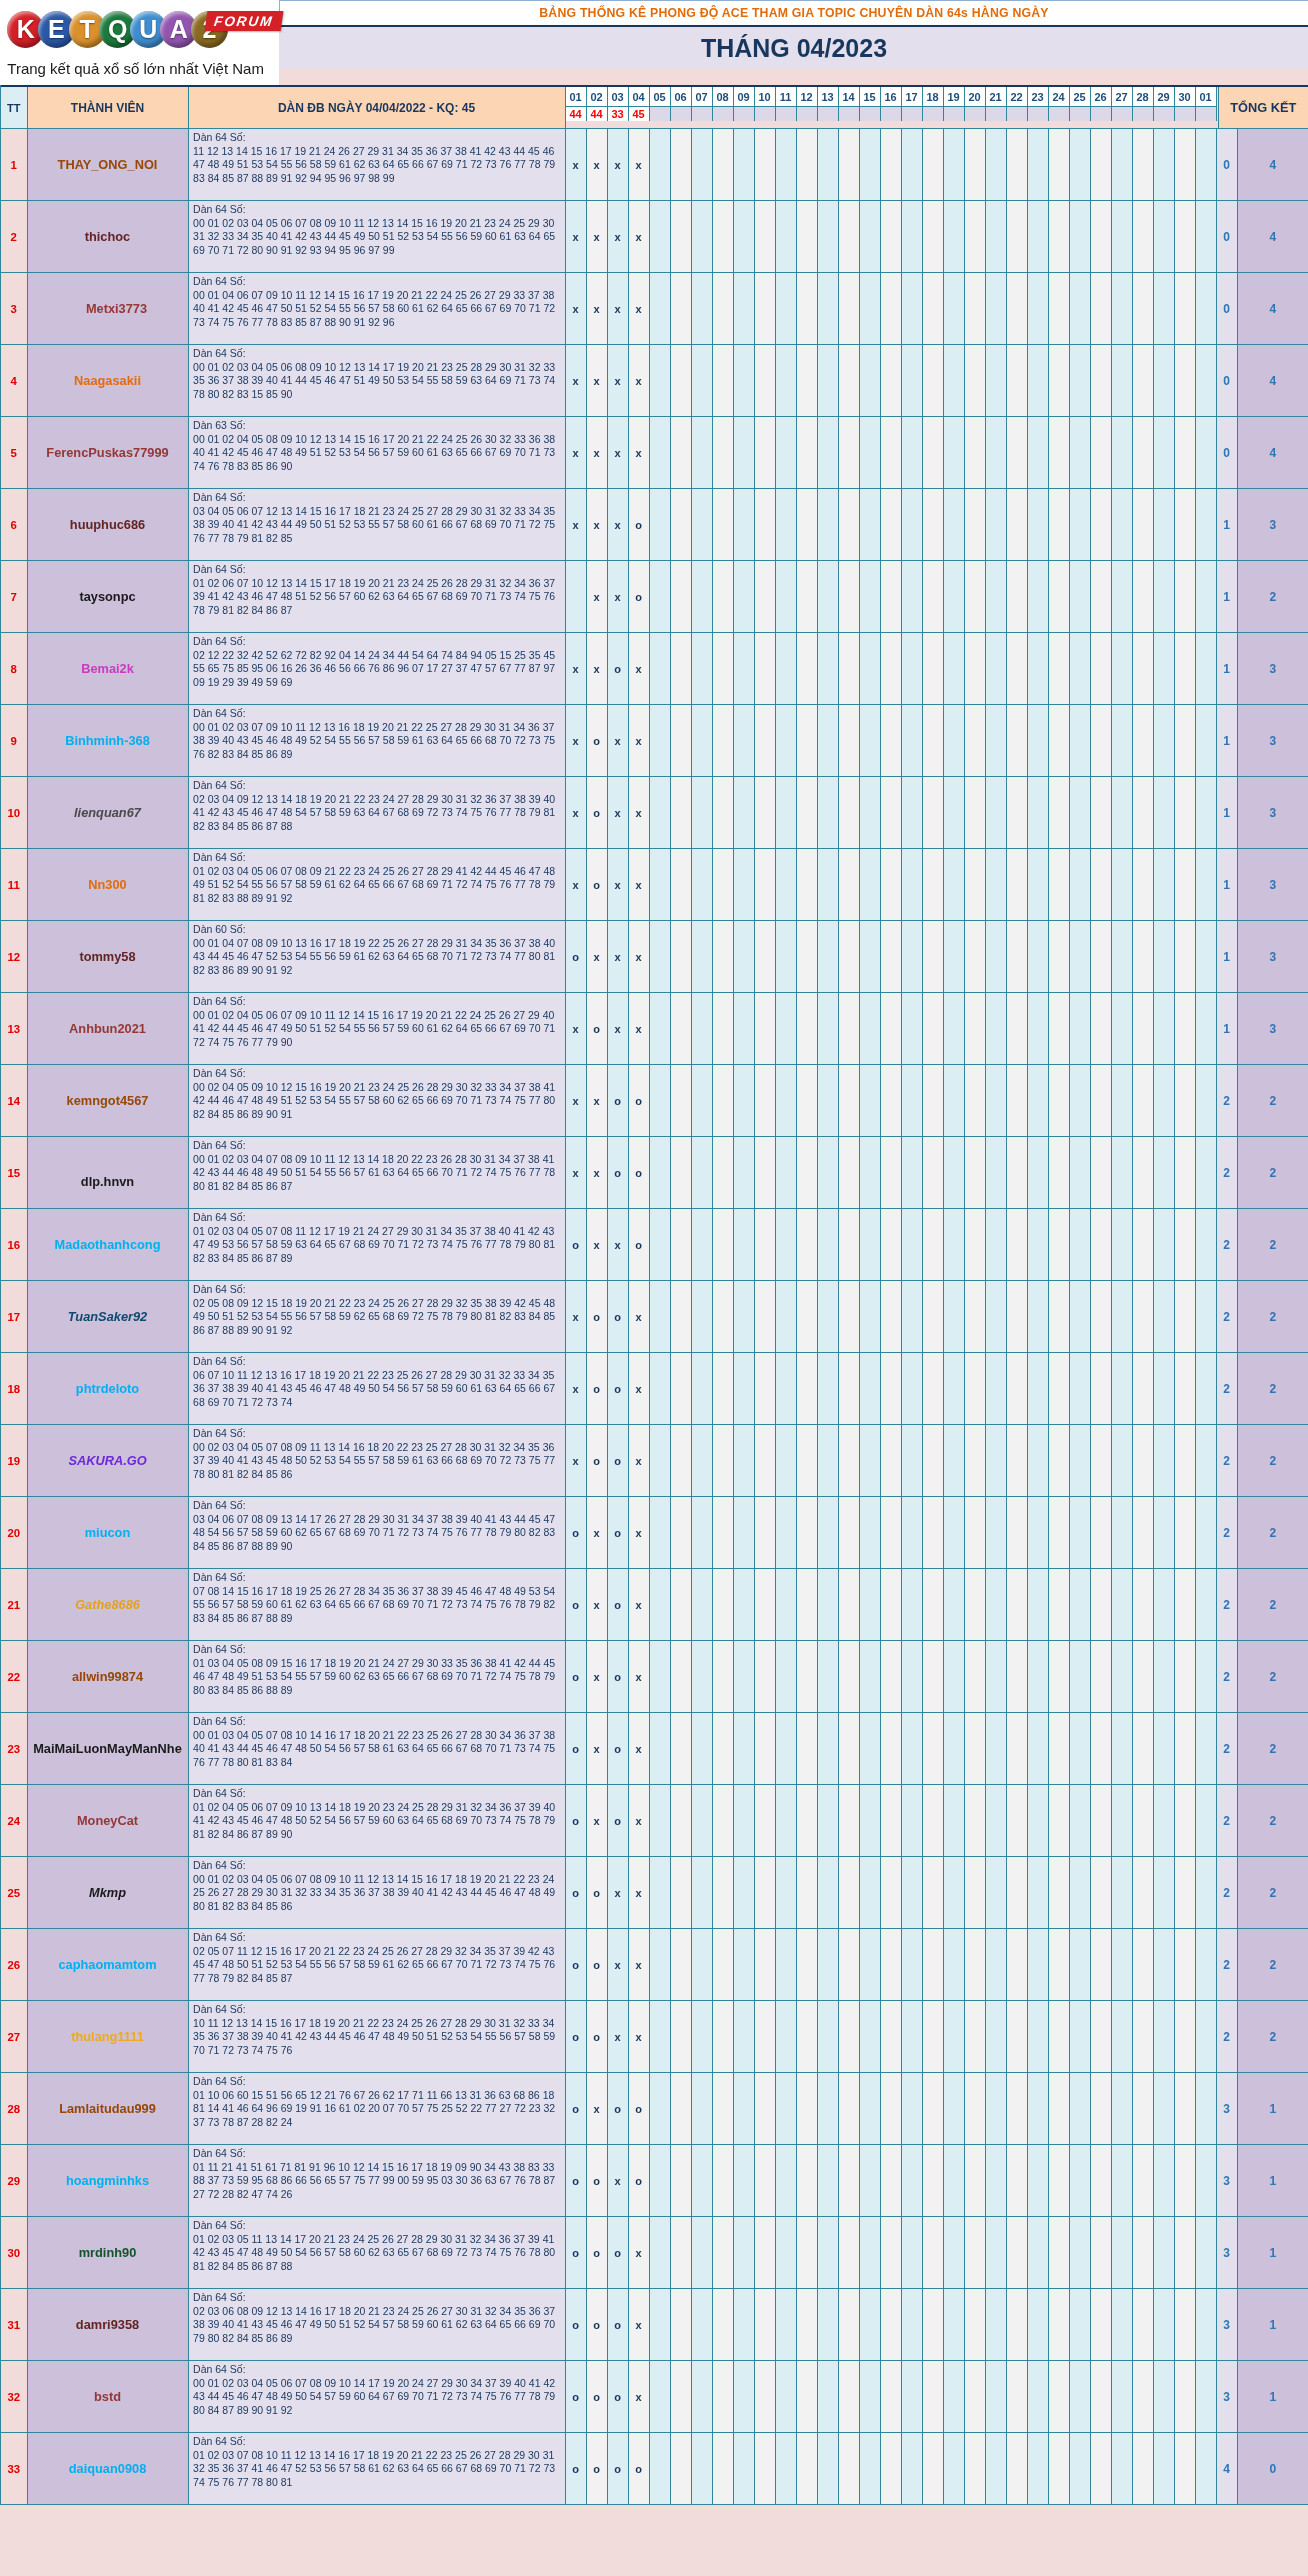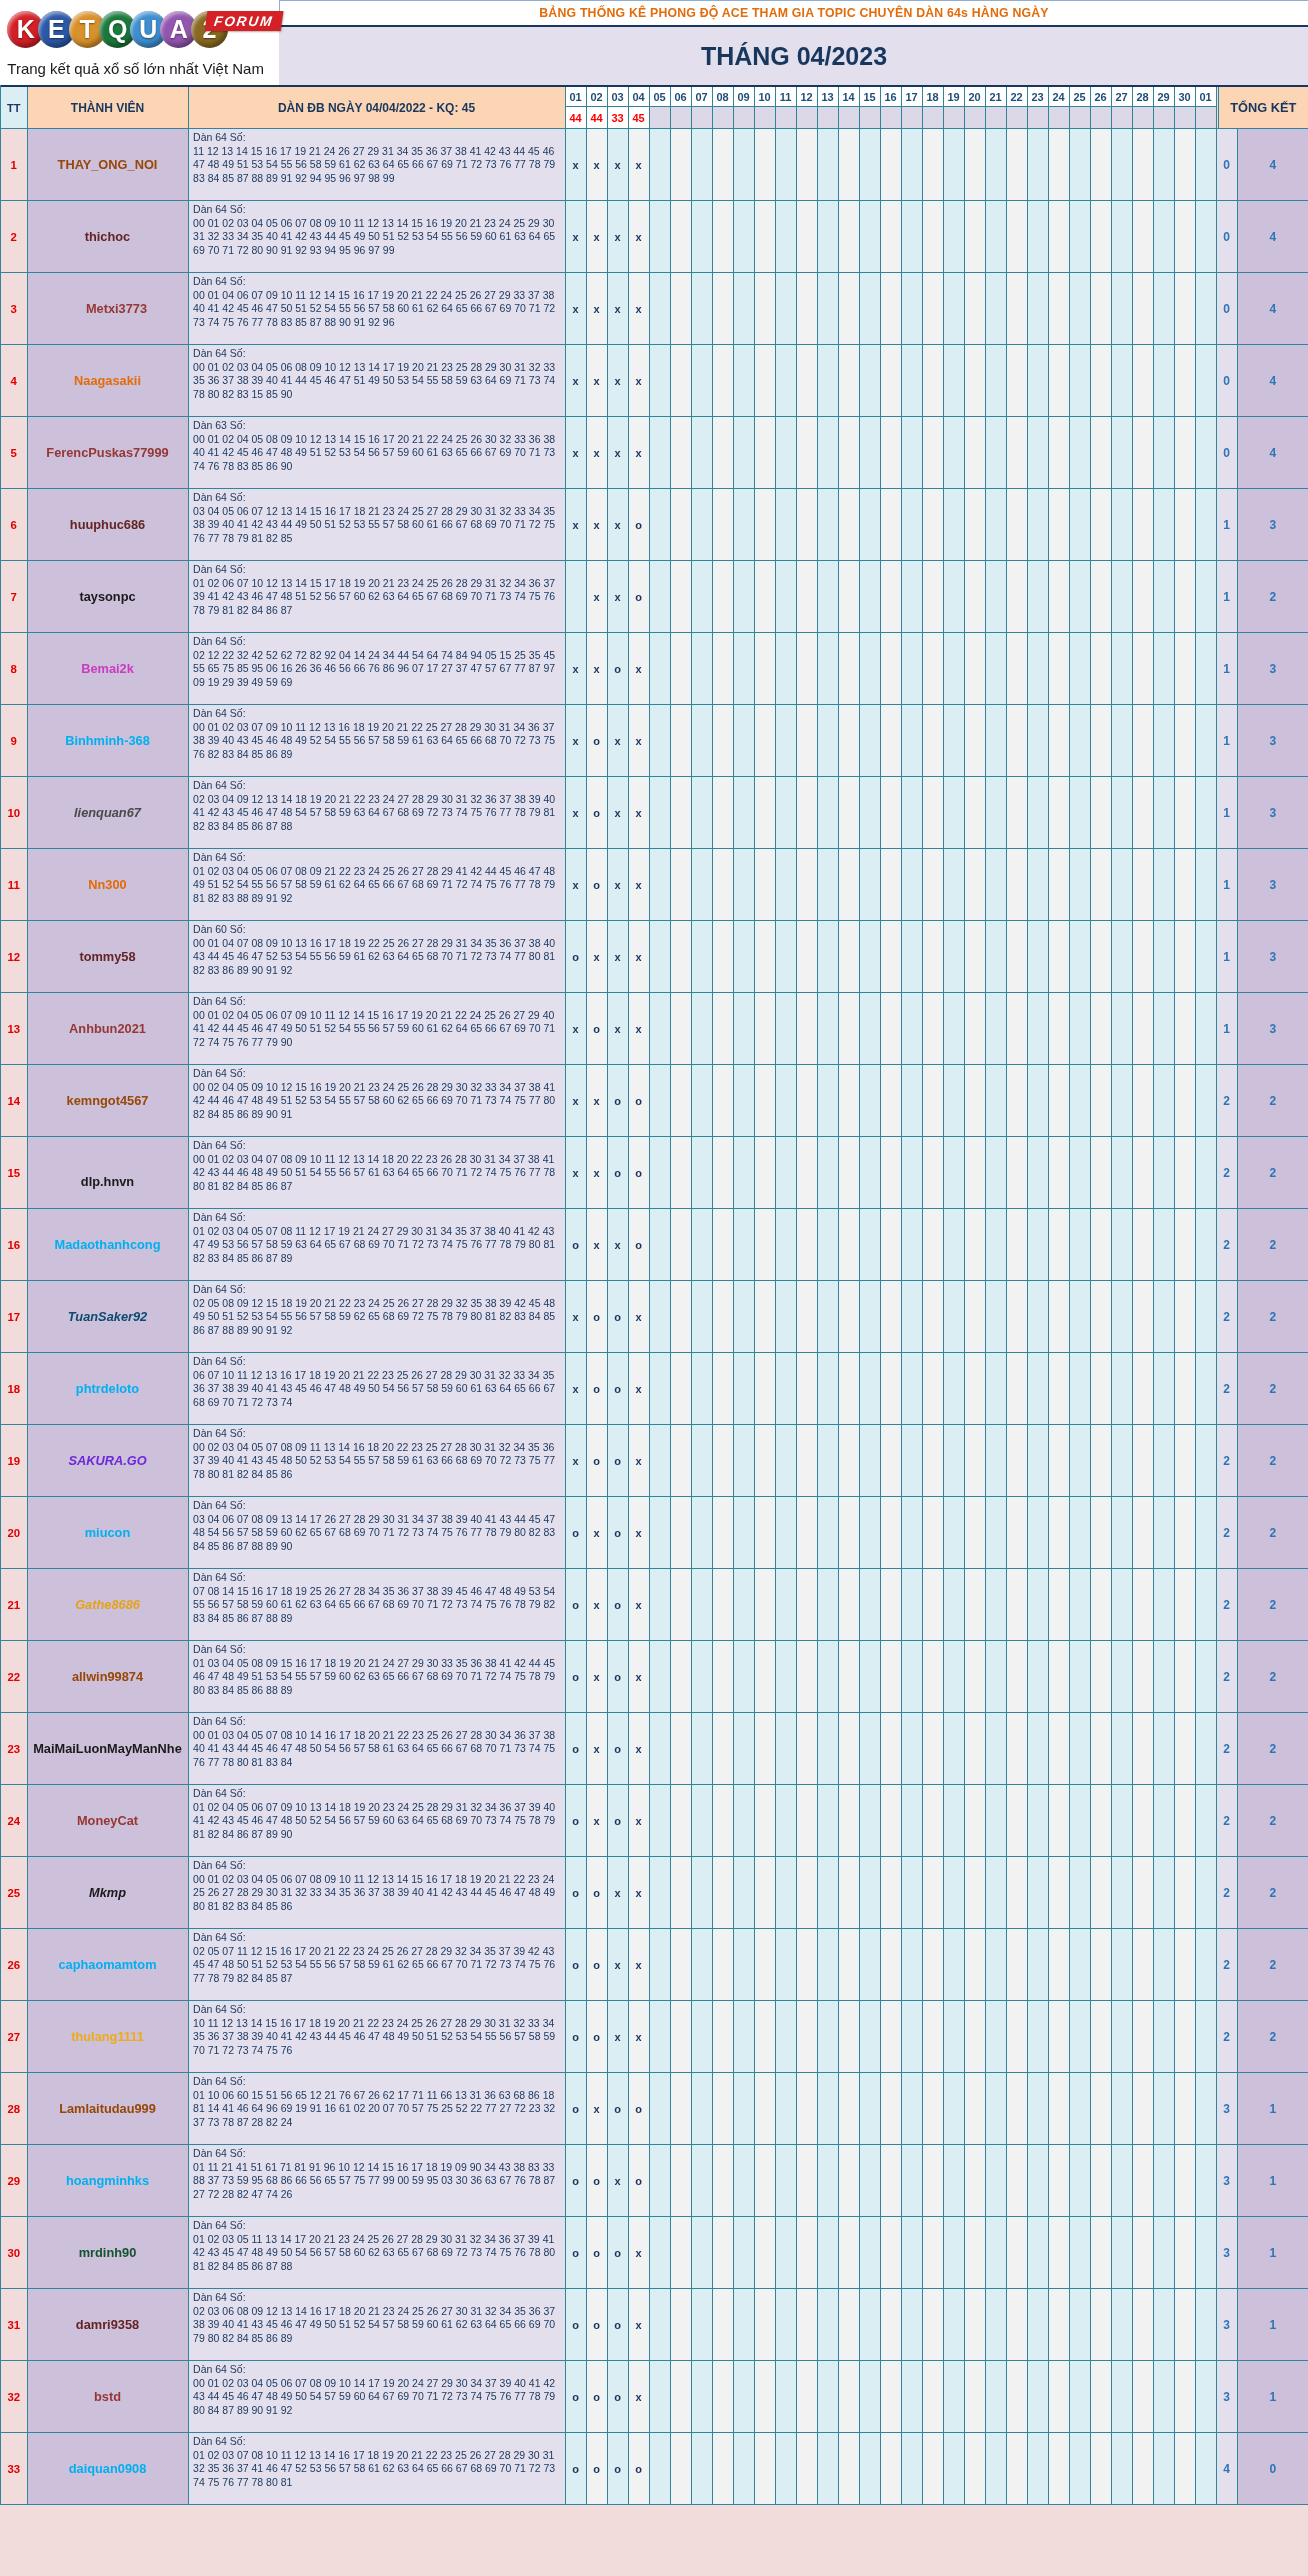--- a/index.html
+++ b/index.html
@@ -15,33 +15,33 @@
           text-shadow:0 0.9px 1.8px rgba(0,0,0,.45); box-shadow:inset -2.7px -3.7px 5.5px rgba(0,0,0,.35), inset 1.8px 2.7px 3.7px rgba(255,255,255,.5); }
   .forum-badge { position:absolute; top:11px; left:206px; background:#d42027; color:#fff;
           font-weight:bold; font-style:italic; font-size:13.7px; padding:2.7px 8.2px; transform:skewX(-8deg);
           letter-spacing:1.8px; box-shadow:0.9px 0.9px 1.8px rgba(0,0,0,.3); }
   .tagline { font-size:15px; color:#1a1a1a; margin-top:5.5px; white-space:nowrap; }
 
   .right-head { width:1030px; display:flex; flex-direction:column; }
   .banner { height:27.4px; background:#ffffff; border:0.9px solid #8faed2; border-bottom:2.7px solid #17375e;
             display:flex; align-items:center; justify-content:center;
             color:#e26b0a; font-weight:bold; font-size:12.3px; letter-spacing:0.2px; }
-  .month { height:58px; background:#e4dfec; display:flex; align-items:center; justify-content:center;
+  .month { height:42px; background:#e4dfec; display:flex; align-items:center; justify-content:center;
            color:#17375e; font-weight:bold; font-size:25px; }
 
   
   .table { width:1309px; border-left:1.8px solid #31859b; border-right:1.8px solid #31859b; }
   .thead { display:flex; height:44px; border-top:2.7px solid #17375e; border-bottom:1.8px solid #31859b; }
   .th { display:flex; align-items:center; justify-content:center; color:#17375e; font-weight:bold; }
   .th-tt { width:26.5px; background:#daeef3; font-size:11px; border-right:1.8px solid #31859b; }
   .th-member { width:161px; background:#fcd5b4; font-size:12px; border-right:1.8px solid #31859b; }
   .th-dan { width:377px; background:#fcd5b4; font-size:12px; border-right:1.8px solid #31859b; }
   .dates-block { width:652px; display:flex; flex-direction:column; }
   .dates-row { display:flex; height:20px; }
-  .results-row { display:flex; height:21px; }
+  .results-row { display:flex; height:14px; }
   .d-cell { width:21px; background:#ffffff; border-right:0.9px solid #31859b; border-bottom:0.9px solid #31859b;
             display:flex; align-items:center; justify-content:center; color:#1f4e79; font-weight:bold; font-size:11px; }
   .r-cell { width:21px; background:#ddd8e7; border-right:0.9px solid #31859b;
             display:flex; align-items:center; justify-content:center; color:#ff0000; font-weight:bold; font-size:11px; }
   .r-cell.has-val { background:#ffffff; }
   .th-total { flex:1; background:#fcd5b4; font-size:12.8px; border-left:0.9px solid #31859b; }
 
   
   .row { display:flex; min-height:72px; border-bottom:1.8px solid #31859b; background:#e4dfec; }
   .c-tt { width:26.5px; background:#f2dcdb; border-right:1.8px solid #31859b;

